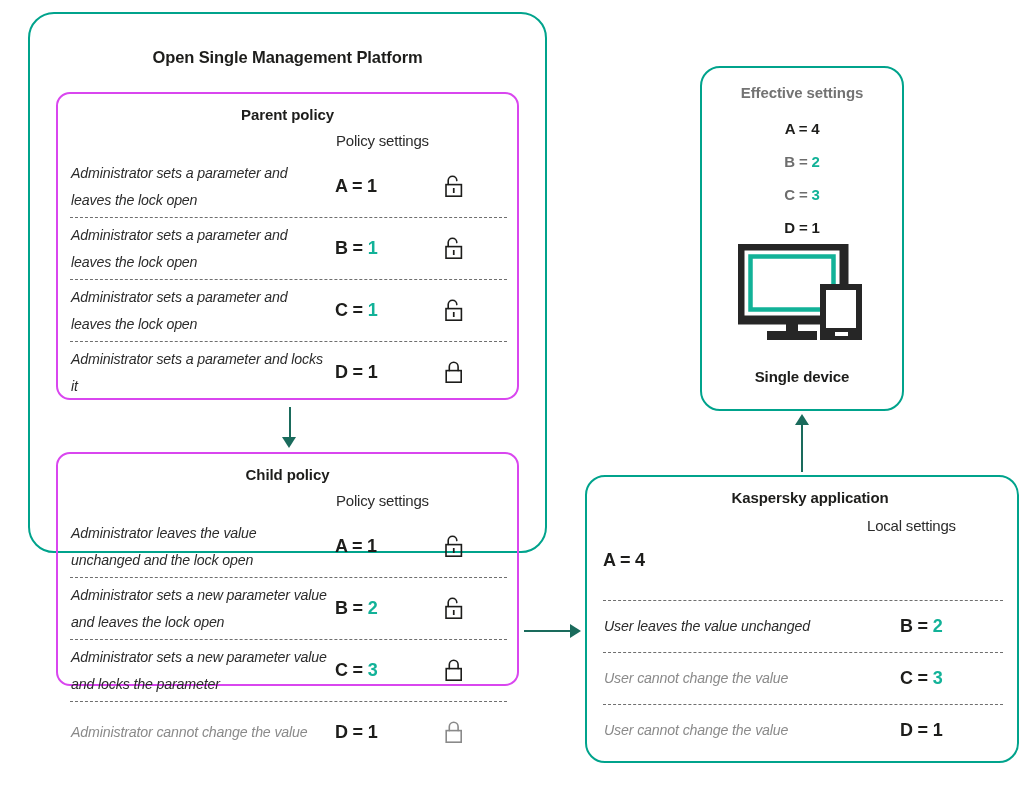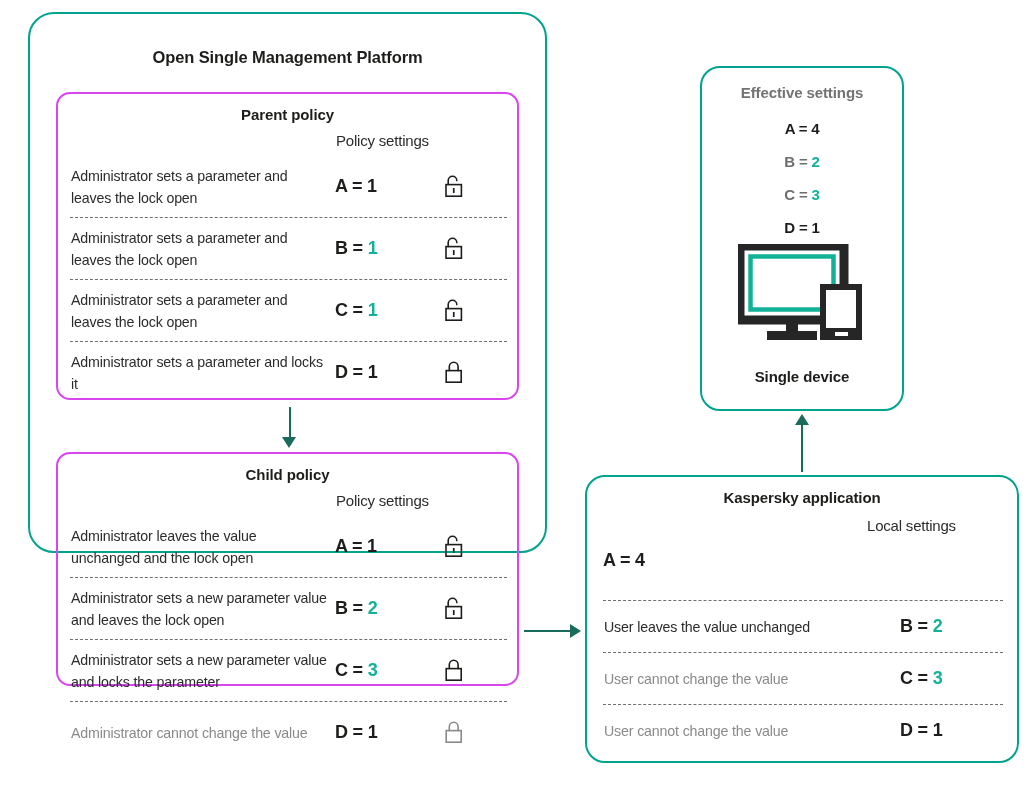--- a/index.html
+++ b/index.html
@@ -93,24 +93,25 @@
     display: flex;
     align-items: center;
     height: 61px;
     border-bottom: 1px dashed #6f6f6f;
   }
   .row:last-child { border-bottom: none; }
 
   .row-desc {
     flex: 0 0 256px;
     font-size: 14.2px;
-    line-height: 22px;
+    line-height: 27px;
     color: #2b2b2b;
     letter-spacing: -0.15px;
     padding-left: 1px;
+    font-style: italic;
   }
   .row-desc.dim { color: #8a8a8a; }
 
   .row-value {
     flex: 0 0 100px;
     font-size: 18px;
     font-weight: bold;
     color: #1d1d1b;
     letter-spacing: -0.2px;
     text-align: left;
@@ -216,20 +217,21 @@
     border-radius: 20px;
   }
   .ksc-title {
     position: absolute;
     left: 0; top: 12px; width: 100%;
     text-align: center;
     font-size: 15px;
     font-weight: bold;
     color: #1d1d1b;
     letter-spacing: -0.1px;
+    padding-left: 8px;
   }
   .ksc-settings-label {
     position: absolute;
     left: 280px;
     top: 40px;
     font-size: 15px;
     color: #2b2b2b;
     letter-spacing: -0.2px;
   }
   .ksc-rows {

